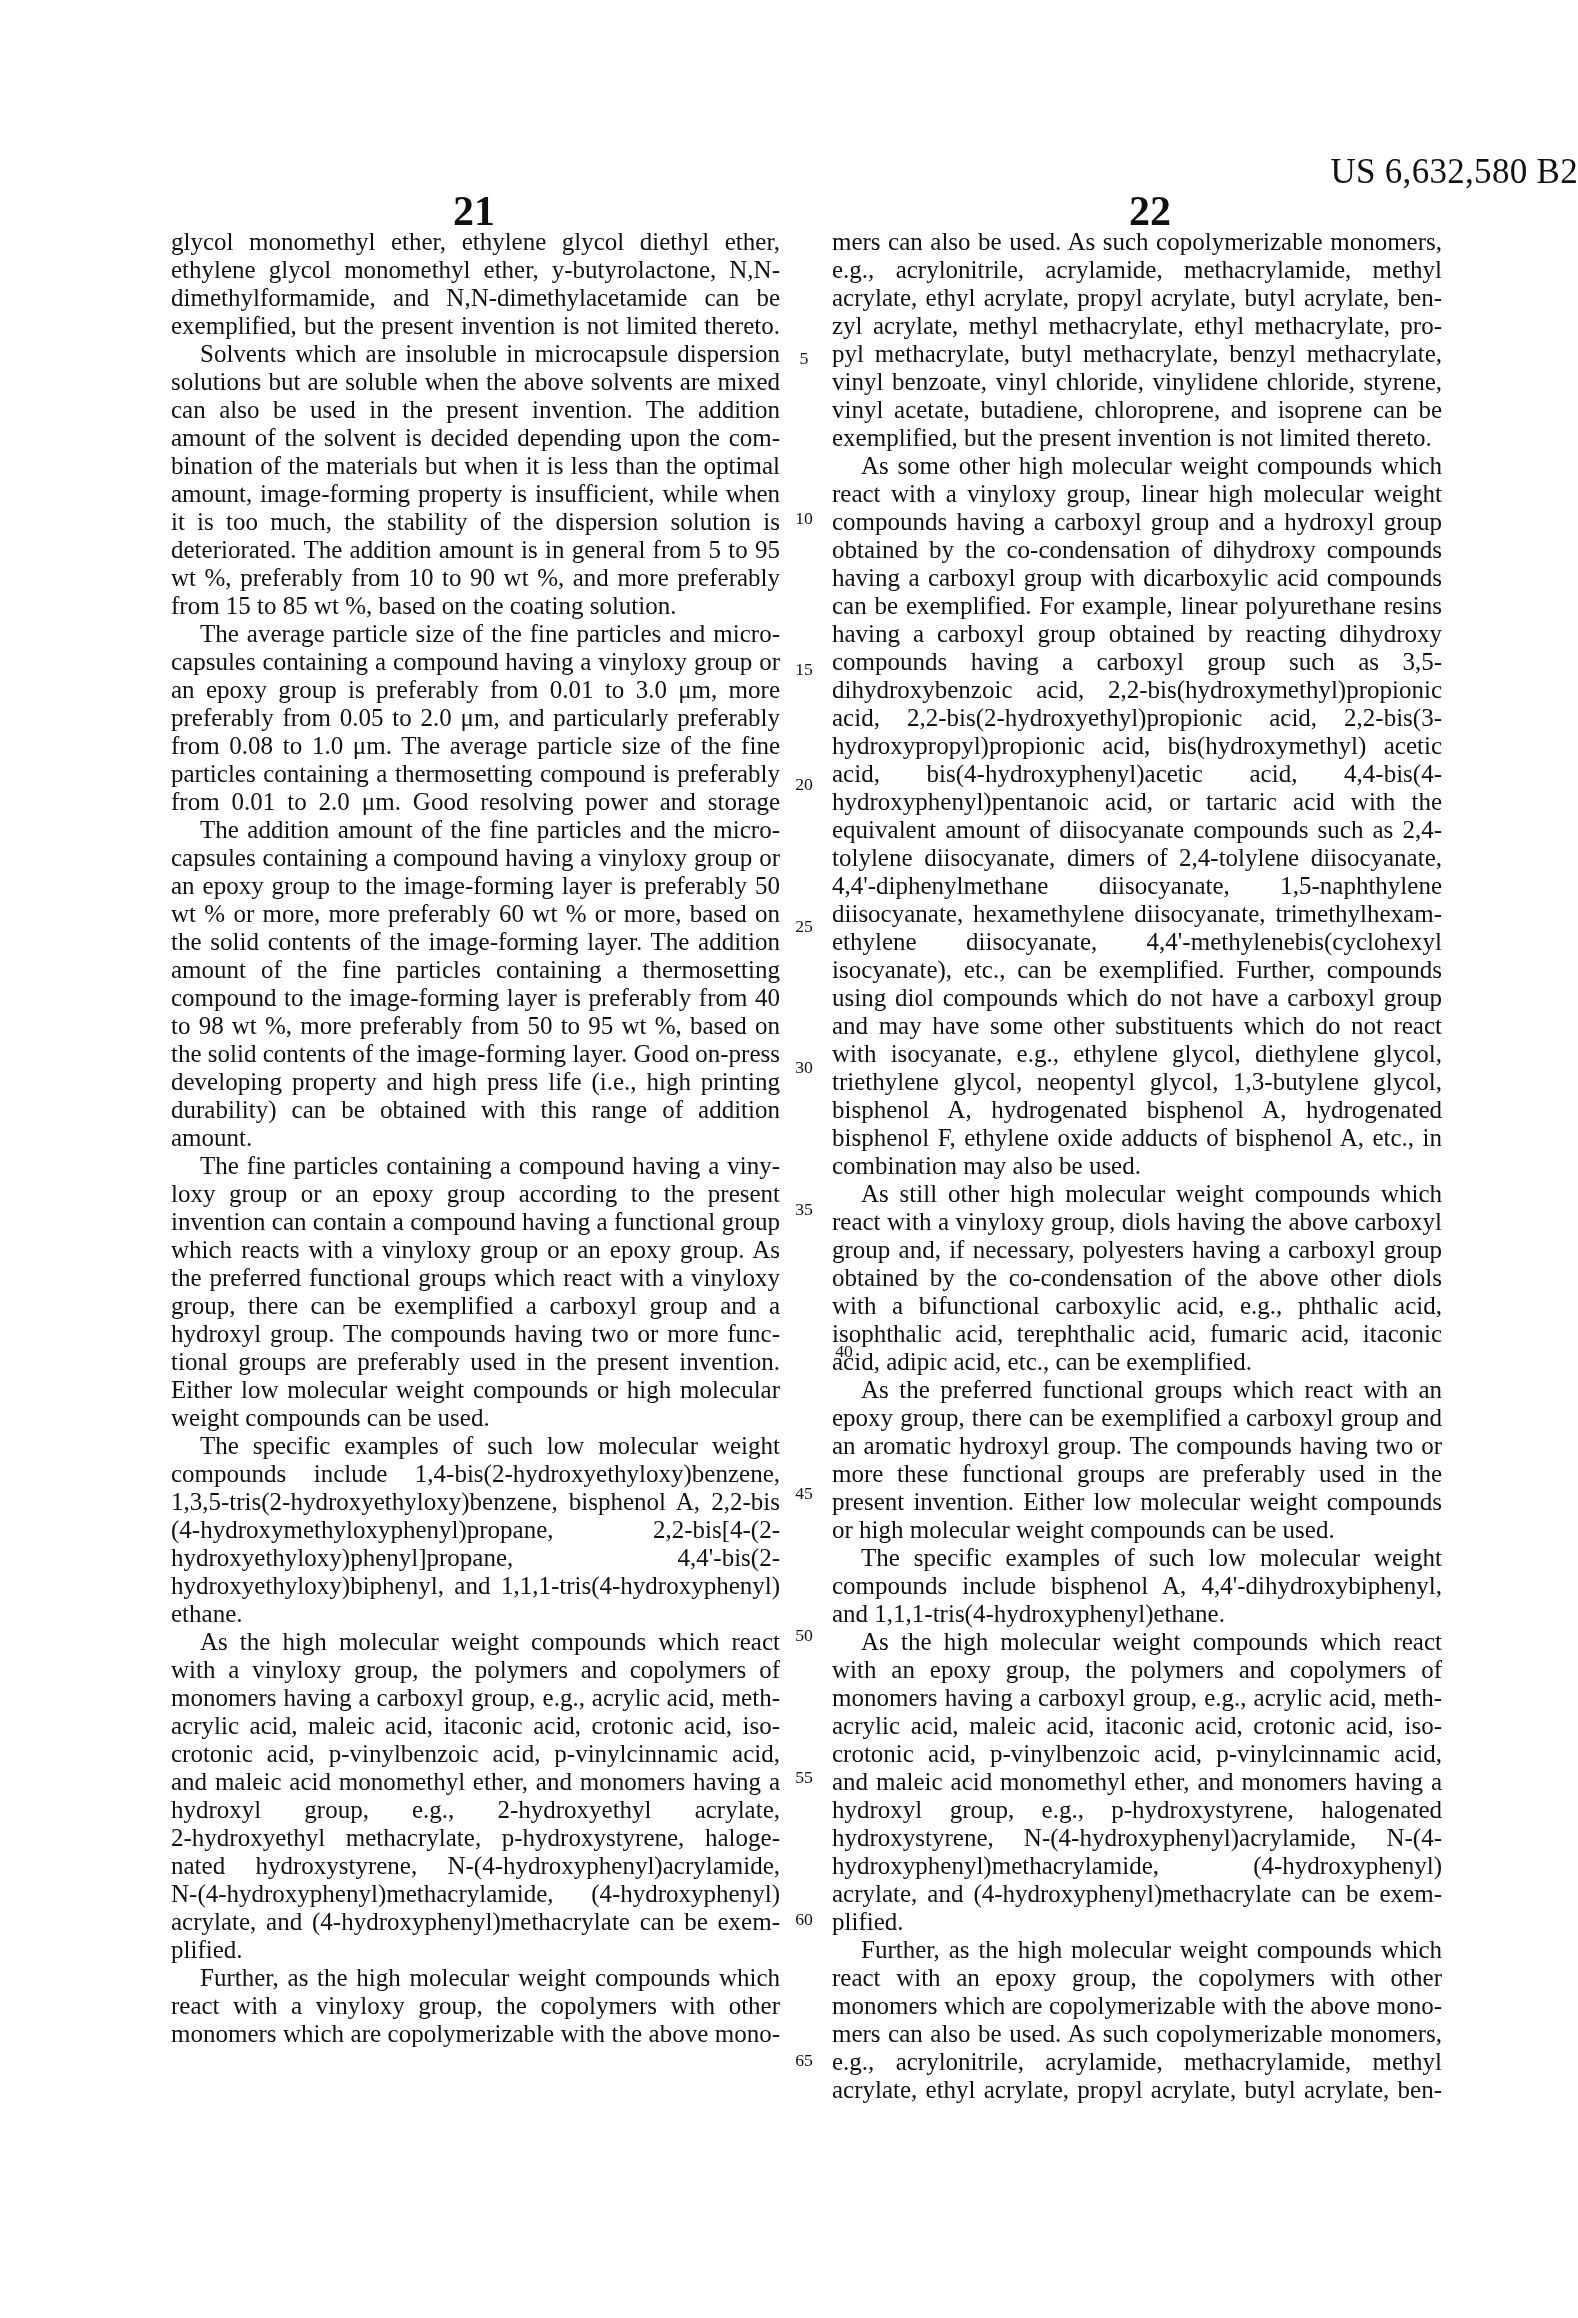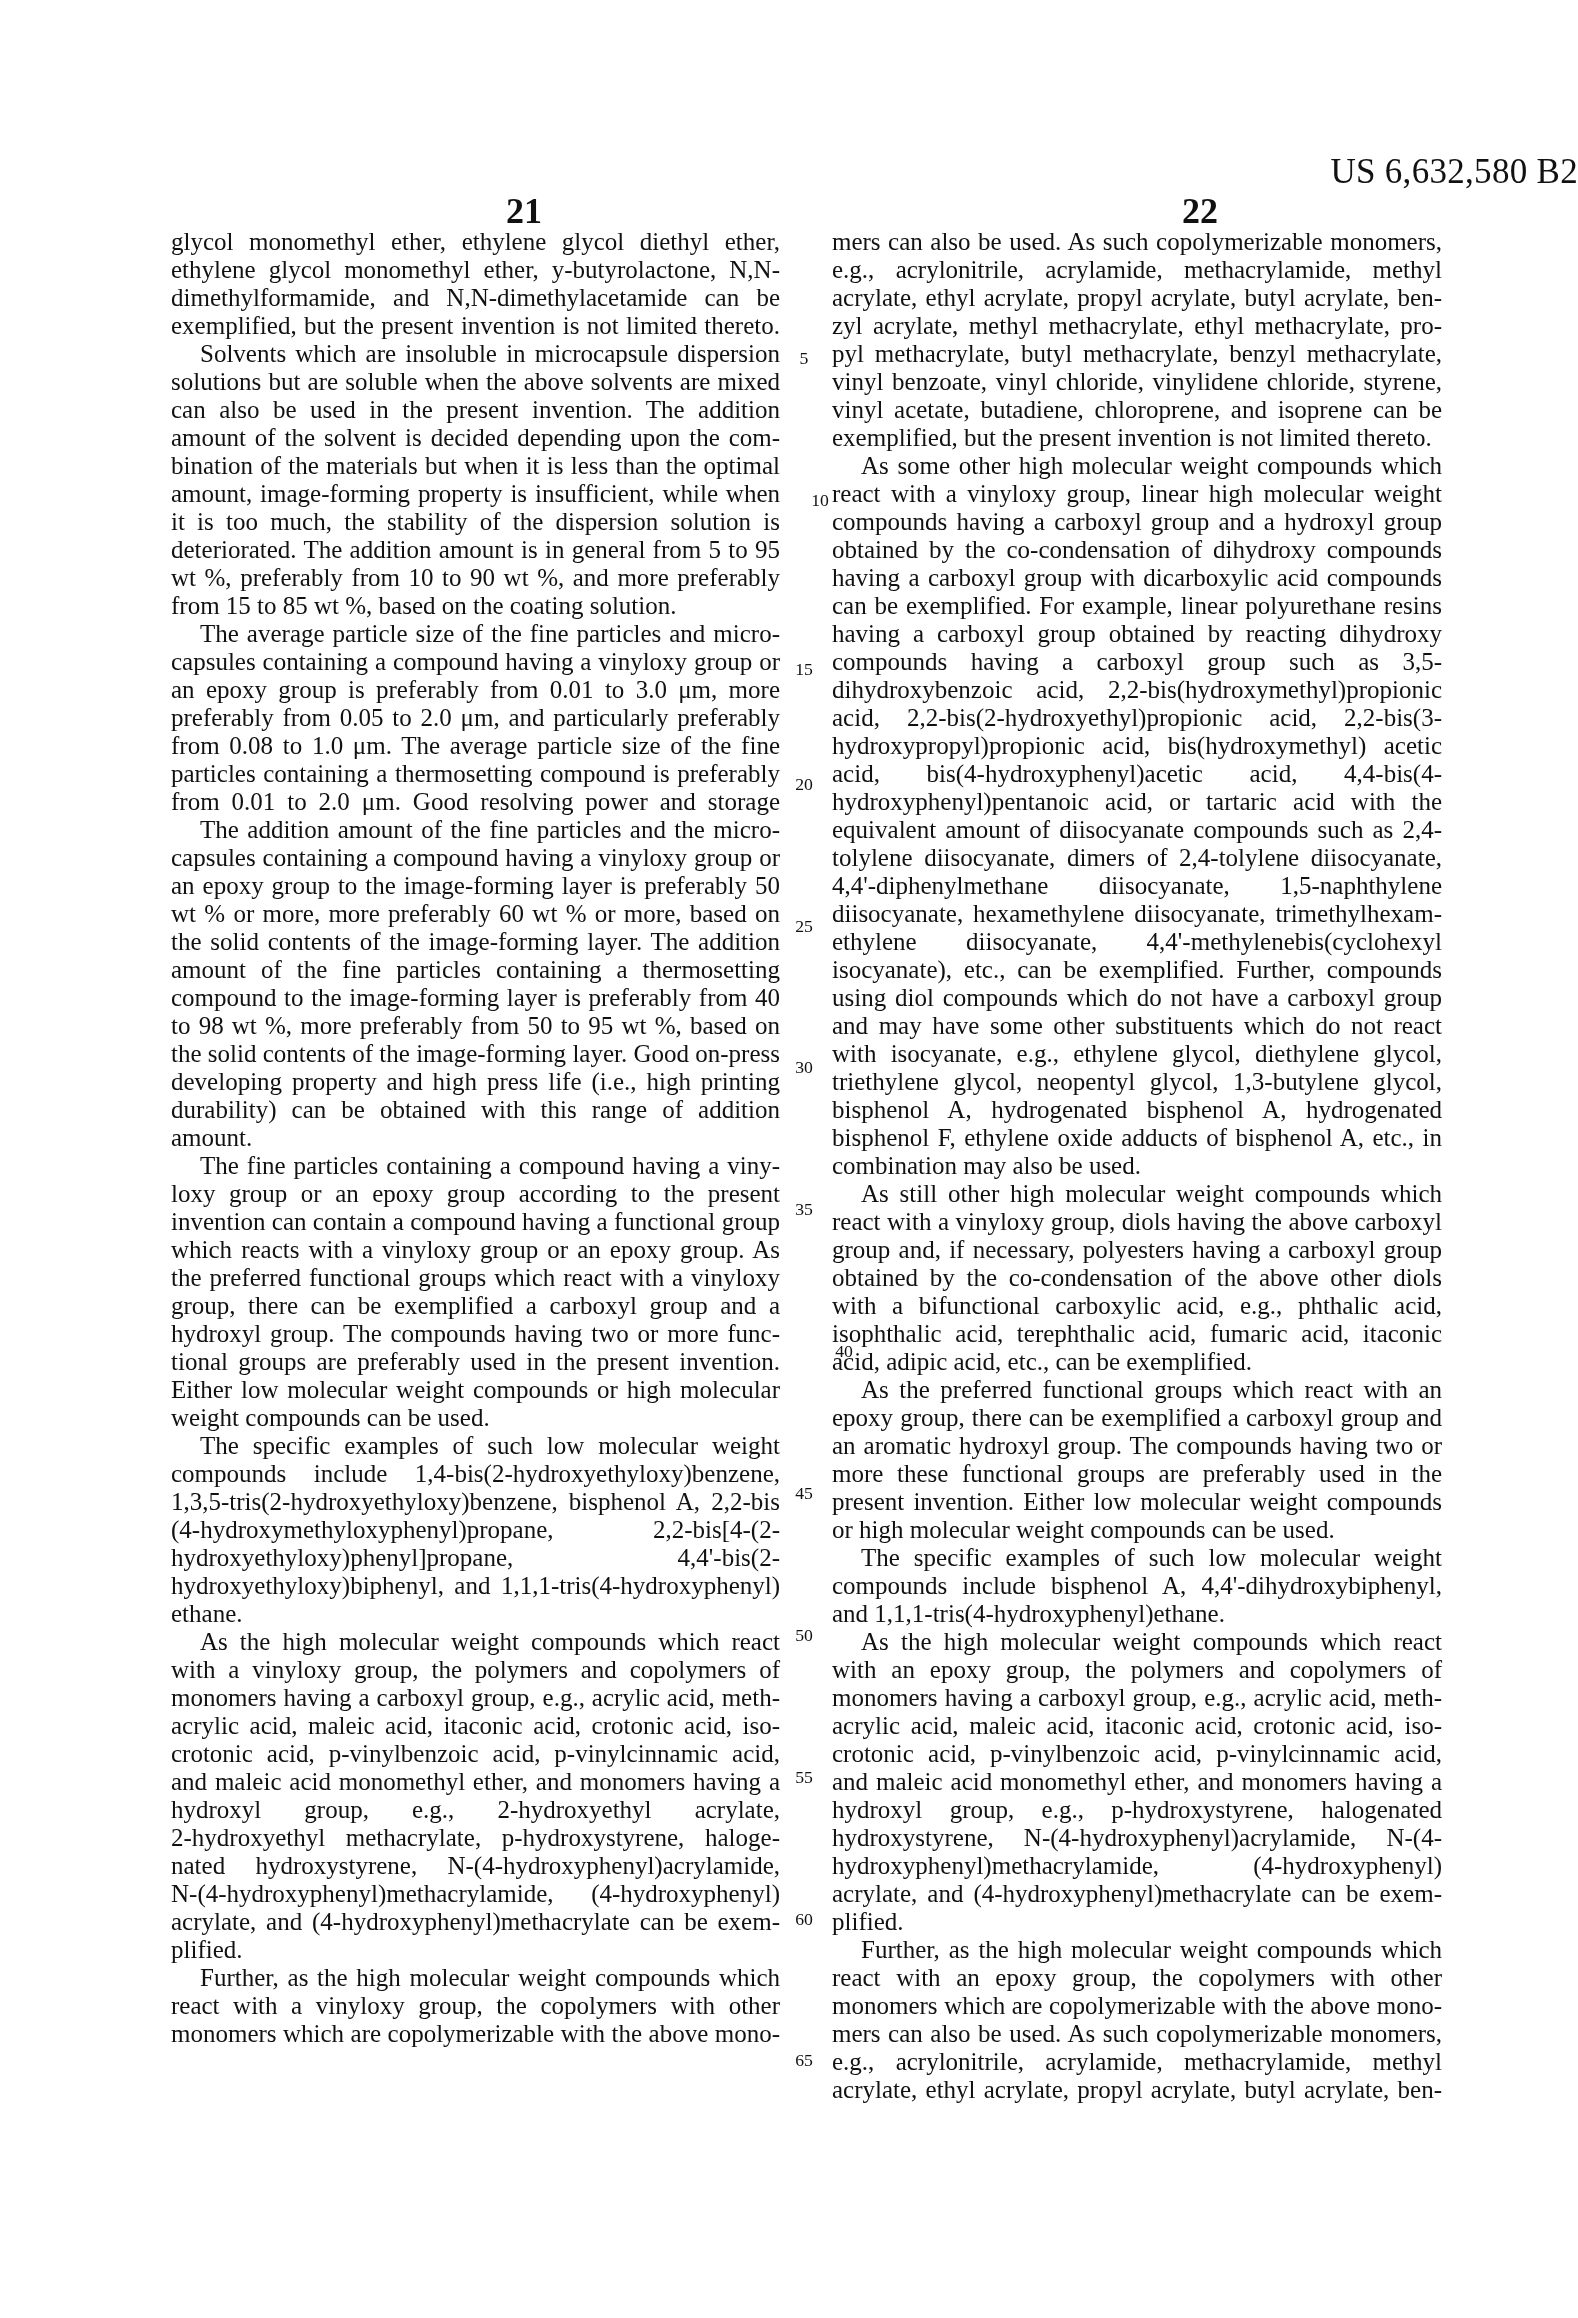--- a/index.html
+++ b/index.html
@@ -1,21 +1,21 @@
 <!DOCTYPE html>
 <html style="font-size:11px"><head>
 <meta charset="utf-8">
 <style>
   html, body { margin: 0; padding: 0; background: #ffffff; }
   body { width: 1578px; height: 2319px; position: relative; overflow: hidden;
          font-family: "Liberation Serif", "DejaVu Serif", serif; color: #111; }
   .patent-number { position: absolute; left: 0; width: 1578px; top: 151px;
          text-align: right; font-size: 35px; line-height: 41px; letter-spacing: 0.3px; }
-  .col-num { position: absolute; top: 192px; font-weight: bold; font-size: 36px;
-         line-height: 38px; text-align: right; width: 136px; }
+  .col-num { position: absolute; top: 192px; font-weight: bold; font-size: 42px;
+         line-height: 38px; text-align: center; width: 136px; }
   .col-num.left { left: 406px; }
   .col-num.right { left: 1082px; }
   .column { position: absolute; top: 228px; font-size: 25px; line-height: 28px; }
   .column.left { left: 171px; width: 609px; }
   .column.right { left: 832px; width: 610px; }
   .line { display: block; height: 28px; white-space: nowrap; text-align: justify;
           text-align-last: justify; overflow: visible; }
   .line.last { text-align-last: left; }
   .line.indent { text-indent: 29px; }
   .line-numbers { position: absolute; left: 789px; width: 30px; top: 228px; }
@@ -92,21 +92,21 @@
       <span class="line">nated hydroxystyrene, N-(4-hydroxyphenyl)acrylamide,</span>
       <span class="line">N-(4-hydroxyphenyl)methacrylamide, (4-hydroxyphenyl)</span>
       <span class="line">acrylate, and (4-hydroxyphenyl)methacrylate can be exem-</span>
       <span class="line last">plified.</span>
       <span class="line indent">Further, as the high molecular weight compounds which</span>
       <span class="line">react with a vinyloxy group, the copolymers with other</span>
       <span class="line">monomers which are copolymerizable with the above mono-</span>
     </div>
   <div class="line-numbers" id="line-nums">
       <span class="ln" style="top: 116px;">5</span>
-      <span class="ln" style="top: 258px; margin-left: 16px;">10</span>
+      <span class="ln" style="top: 276px;">10</span>
       <span class="ln" style="top: 400px; margin-top: 27px;">15</span>
       <span class="ln" style="top: 542px;">20</span>
       <span class="ln" style="top: 684px;">25</span>
       <span class="ln" style="top: 825px;">30</span>
       <span class="ln" style="top: 967px;">35</span>
       <span class="ln" style="top: 1109px; margin-left: 40px;">40</span>
       <span class="ln" style="top: 1251px;">45</span>
       <span class="ln" style="top: 1393px;">50</span>
       <span class="ln" style="top: 1535px;">55</span>
       <span class="ln" style="top: 1677px;">60</span>

